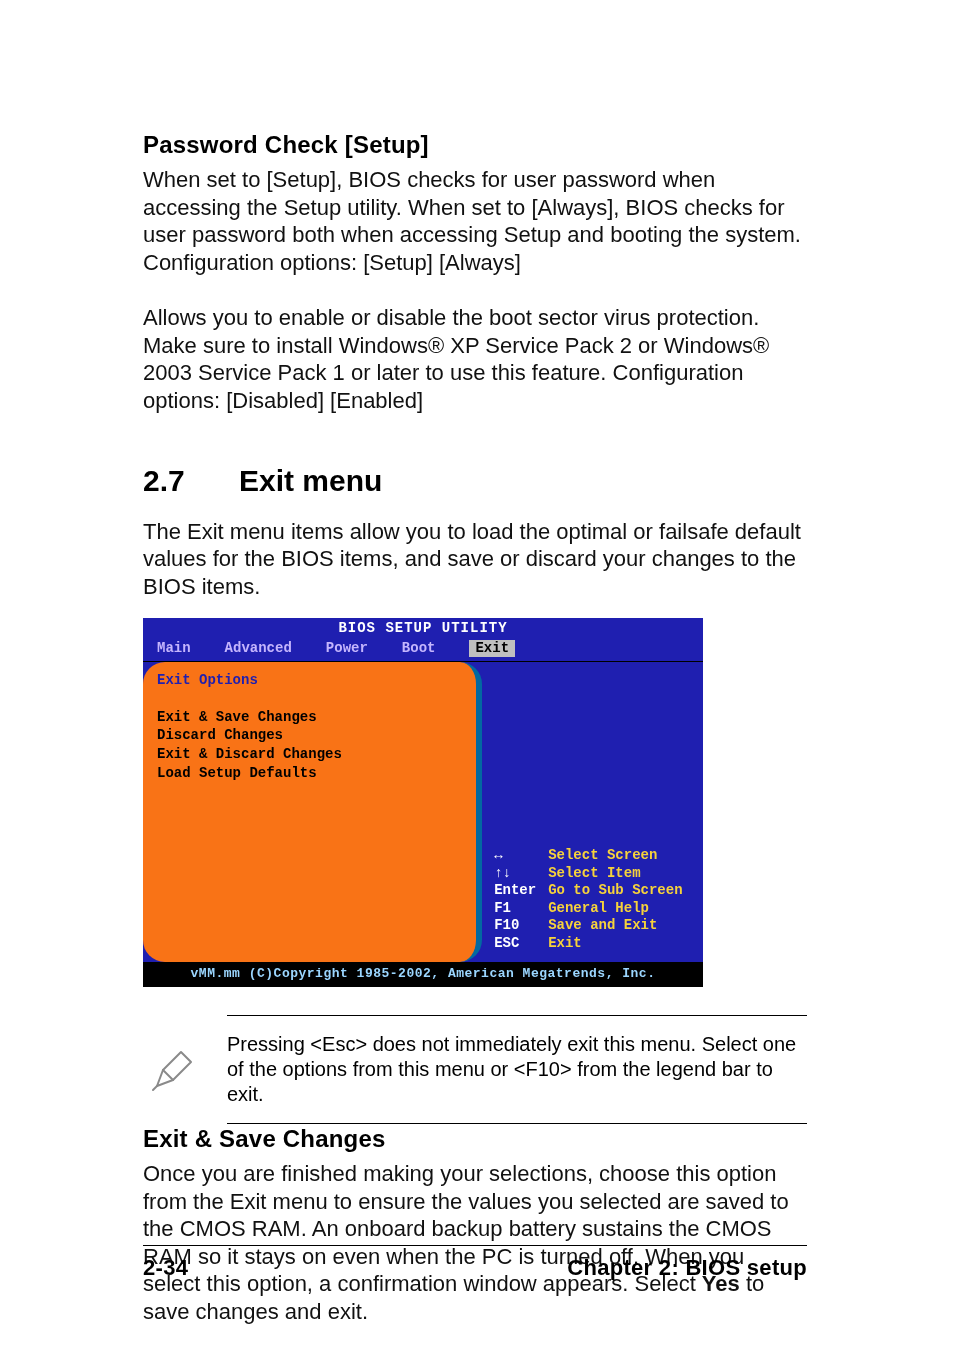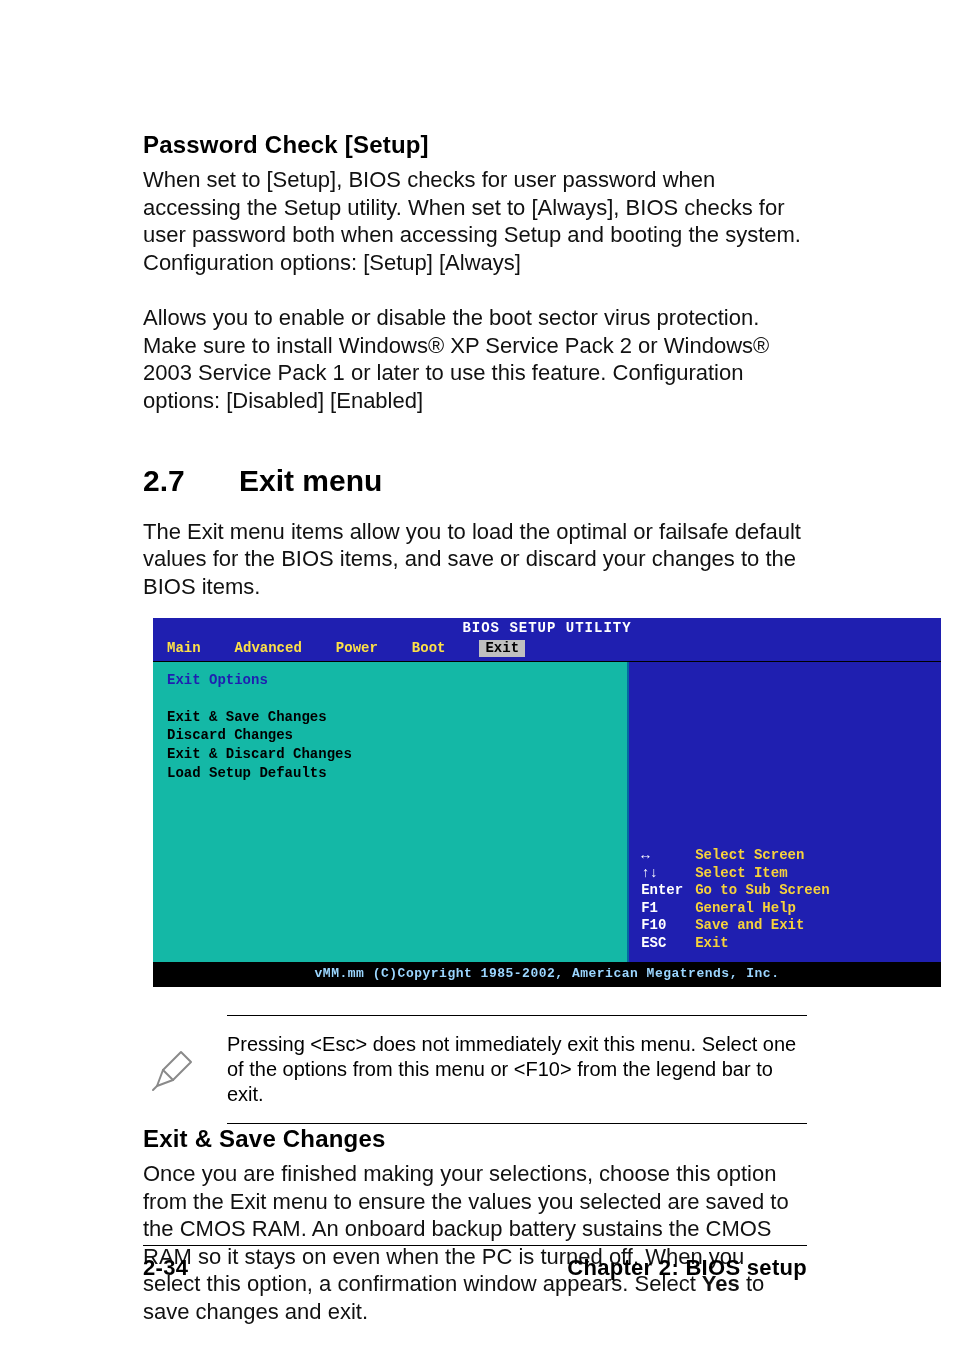--- a/index.html
+++ b/index.html
@@ -31,59 +31,59 @@
     font-weight: 400;
     color: #111;
   }
   h2.section {
     font-weight: 700;
     font-size: 30px;
     margin: 48px 0 18px 0;
   }
   h2.section .num { display:inline-block; width: 96px; }
   .bios-box {
-    width: 788px;
+    width: 560px;
     margin-top: 18px;
     font-family: "Courier New", monospace;
     font-size: 14px;
     font-weight: 700;
-    margin-left: 10px;
   }
   .bios-titlebar {
     background: #1f1fb0;
     color: #fff;
     text-align: center;
     padding: 2px 0 0 0;
     letter-spacing: 1px;
   }
   .bios-menubar {
     background: #1f1fb0;
     color: #9bd6ff;
     padding: 2px 14px 4px 14px;
     display: flex;
     gap: 34px;
   }
-  .bios-menubar .tab { color: #fde047; }
+  .bios-menubar .tab { color: #c4b5fd; }
   .bios-menubar .tab.active {
     background: #c0c0c0;
     color: #000;
     padding: 0 6px;
   }
   .bios-body {
     display: flex;
     background: #1f1fb0;
     border-top: 1px solid #000;
   }
   .bios-left {
     flex: 1.55;
-    background: #14b8a6;
+    background: #f97316;
     color: #1f1fb0;
     padding: 10px 14px 70px 14px;
     min-height: 220px;
-    border-right: 2px solid #0369a1;
+    border-right: 6px solid #0369a1;
+    border-radius: 22px;
   }
   .bios-left .group-title { color: #1f1fb0; margin-bottom: 10px; }
   .bios-left .item { color: #000; line-height: 1.35; }
   .bios-right {
     flex: 1;
     background: #1f1fb0;
     color: #fff;
     padding: 10px 12px 10px 12px;
     display: flex;
     flex-direction: column;

